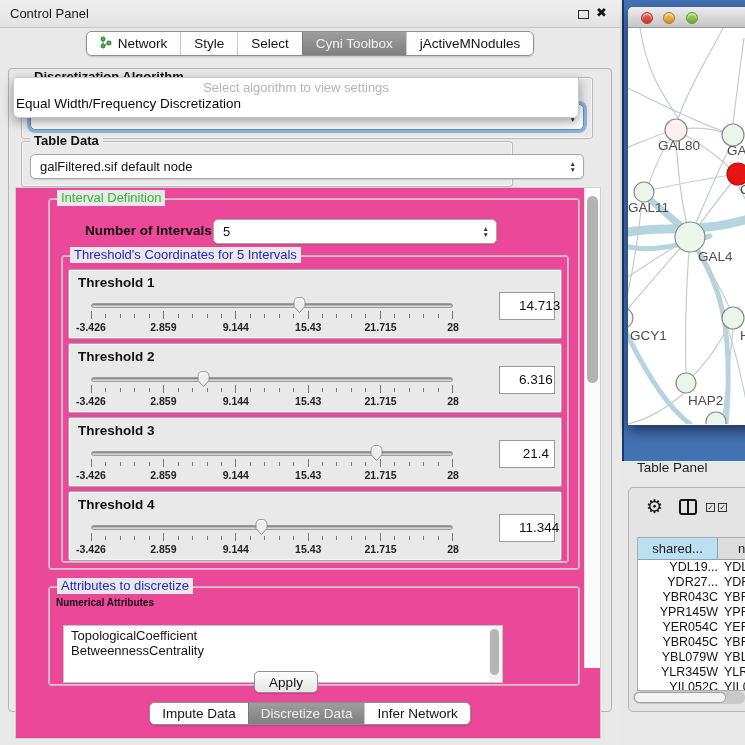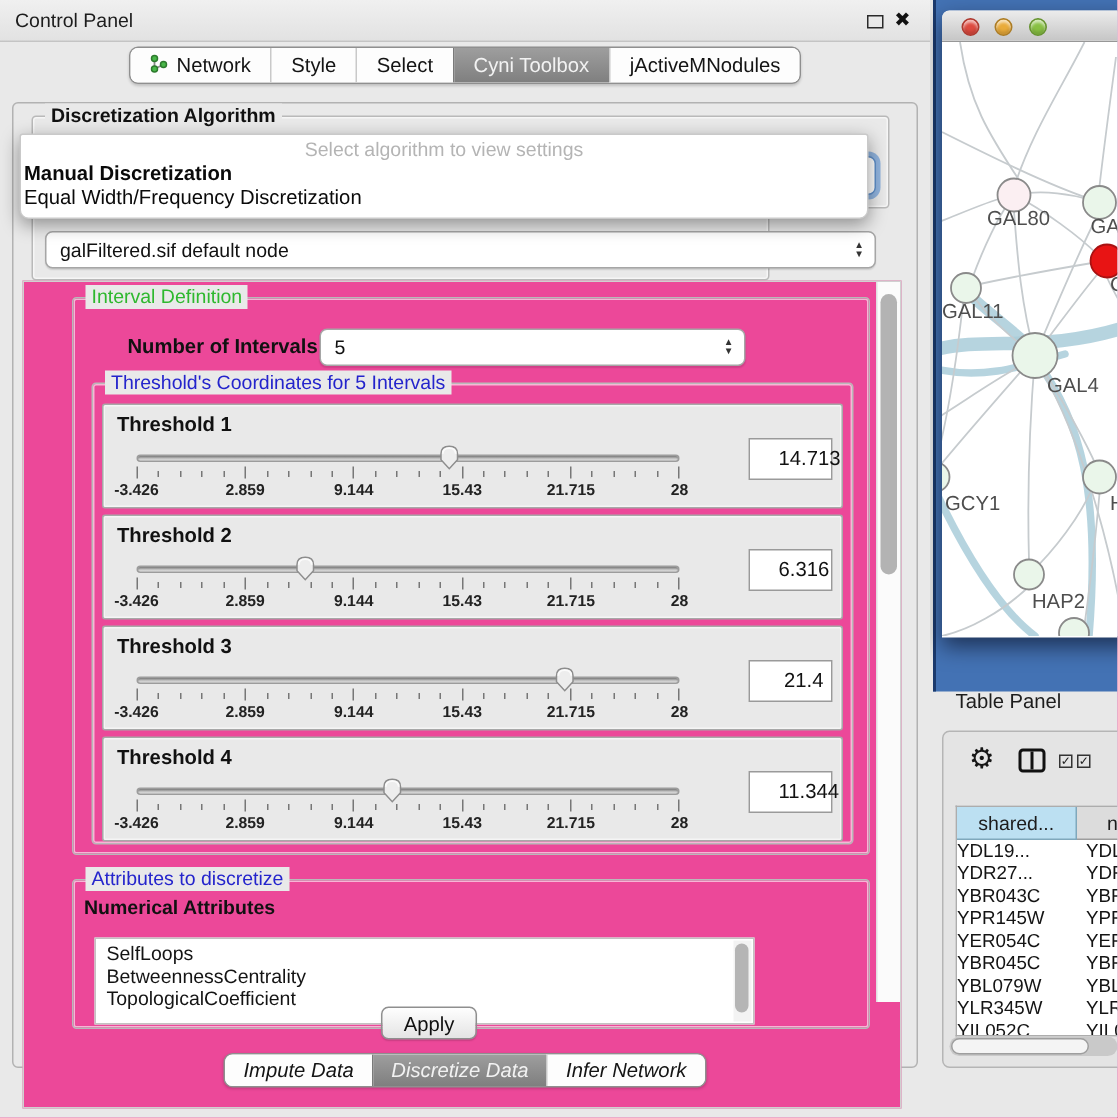--- a/index.html
+++ b/index.html
@@ -32,21 +32,21 @@
   .group-title.black{font-weight:bold;color:#111;}
   .group-title.green{color:var(--group-title-green);}
   .group-title.blue{color:var(--group-title-blue);}
 
   .disc-group{left:12px;top:8px;width:572px;height:62px;}
   .combo{position:absolute;background:#fff;border:1px solid #a6a6a6;border-radius:5px;font-size:13px;line-height:23px;padding-left:9px;color:#111;box-shadow:0 1px 1px rgba(0,0,0,.12);}
   .combo.focus{box-shadow:0 0 0 3px rgba(114,160,216,.75);border-color:#5f8fc9;}
   .spin{position:absolute;right:7px;top:0;height:100%;display:flex;flex-direction:column;justify-content:center;font-size:6.5px;line-height:6px;color:#333;text-align:center;}
   .disc-combo{left:8px;top:26px;width:554px;height:26px;}
 
-  .popup{position:absolute;left:4px;top:20px;width:566px;z-index:40;background:#fff;border:1px solid #c9c9c9;border-radius:2px 2px 6px 6px;box-shadow:0 4px 12px rgba(0,0,0,.38);padding:2px 0 5px 0;}
+  .popup{position:absolute;left:4px;top:8px;width:566px;z-index:40;background:#fff;border:1px solid #c9c9c9;border-radius:2px 2px 6px 6px;box-shadow:0 4px 12px rgba(0,0,0,.38);padding:2px 0 5px 0;}
   .popup-placeholder{text-align:center;color:#b4b4b4;font-size:13px;line-height:16px;}
   .popup-item{font-size:13.5px;line-height:16px;padding-left:2px;color:#0a0a0a;}
   .popup-item.sel{font-weight:bold;}
 
   .td-group{left:12px;top:72px;width:492px;height:46px;}
   .td-combo{left:8px;top:12px;width:554px;height:25px;}
 
   .viewport{position:absolute;left:6px;top:118px;width:586px;height:552px;border:1px solid #d0d0d0;background:#ec4899;overflow:hidden;}
   .v-scrollbar{position:absolute;right:0;top:0;width:16px;height:480px;background:#fbfbfb;border-left:1px solid #e0e0e0;}
   .v-thumb{position:absolute;left:2px;top:8px;width:11px;height:187px;background:#b3b3b3;border-radius:6px;}
@@ -63,30 +63,30 @@
   .th-thumb{position:absolute;top:2px;width:15px;height:18px;}
   .th-ticks{position:absolute;left:0;right:0;top:17px;height:9px;display:flex;justify-content:space-between;align-items:flex-start;}
   .tick{width:1px;background:#777;}
   .tick.minor{height:4px;margin-top:3px;}
   .tick.major{height:8px;}
   .th-labels{position:absolute;left:0;right:0;top:27px;height:12px;}
   .tick-lab{position:absolute;transform:translateX(-50%);font-size:10.5px;font-weight:bold;color:#222;white-space:nowrap;}
   .th-value{position:absolute;right:6px;top:22px;width:56px;height:28px;background:#fff;border:1px solid #9a9a9a;font-size:13.5px;line-height:26px;text-align:right;padding-right:5px;color:#111;padding-left:19px;}
 
   .attr-group{left:32px;top:398px;width:532px;height:100px;}
-  .attr-label{position:absolute;left:7px;top:10px;font-size:13px;font-weight:bold;color:#111;}
+  .attr-label{position:absolute;left:7px;top:10px;font-size:10px;font-weight:bold;color:#111;}
   .attr-list{position:absolute;left:14px;top:38px;width:440px;height:58px;background:#fff;border:1px solid #c2c2c2;overflow:hidden;}
   .attr-item{font-size:13px;line-height:15px;padding-left:7px;color:#141414;}
   .attr-items{padding-top:2px;}
   .list-scrollbar{position:absolute;right:1px;top:1px;bottom:1px;width:12px;background:#f3f3f3;}
   .list-thumb{position:absolute;left:1px;top:2px;width:9px;height:46px;background:#b5b5b5;border-radius:5px;}
 
   .apply-btn{position:absolute;left:245px;top:602px;width:64px;height:22px;border:1px solid #8f8f8f;border-radius:5px;background:linear-gradient(#fefefe,#e4e4e4);font-size:13.5px;font-family:inherit;color:#111;box-shadow:0 1px 1px rgba(0,0,0,.15);}
 
-  .bottom-bar{position:absolute;left:0;top:702px;width:620px;display:flex;justify-content:center;z-index:5;font-style:italic;}
+  .bottom-bar{position:absolute;left:0;top:702px;width:620px;display:flex;justify-content:center;z-index:5;}
   .bottom-bar .seg{height:23px;}
   .bottom-bar .seg-item{font-size:13.5px;padding:0 12px;}
 
   
   .right-col{position:absolute;left:620px;top:0;width:125px;height:745px;background:#e8e8e8;overflow:hidden;}
   .net-panel{position:absolute;left:2px;top:0;width:123px;height:461px;background:var(--network-panel-blue);}
   .net-panel::before{content:"";position:absolute;left:0;top:0;width:2px;height:100%;background:#1b3a6d;}
   .mac-window{position:absolute;left:6px;top:7px;width:130px;height:418px;background:#fff;border-radius:5px 0 0 0;box-shadow:0 6px 14px rgba(0,0,15,.55);}
   .mac-titlebar{height:21px;background:linear-gradient(#ececec,#c6c6c6);border-bottom:1px solid #979797;border-radius:5px 0 0 0;position:relative;}
   .light{position:absolute;top:4.5px;width:12px;height:12px;border-radius:50%;box-shadow:inset 0 2px 2px rgba(255,255,255,.65), inset 0 -2px 2px rgba(0,0,0,.15);}
@@ -105,21 +105,21 @@
   .chk-ic{position:absolute;top:9px;width:9px;height:9px;border:1.2px solid #333;font-size:8px;line-height:7px;text-align:center;color:#222;}
   .chk1{left:77px;} .chk2{left:89px;}
 
   .data-table{position:absolute;left:8px;top:49px;width:180px;height:154px;background:#fff;border:1px solid #adadad;border-right:none;overflow:hidden;}
   .thead{height:22px;white-space:nowrap;}
   .th-cell{display:inline-block;height:22px;line-height:21px;font-size:13px;color:#1c1c1c;vertical-align:top;}
   .th-c1{width:80px;text-align:center;background:var(--table-header-blue);border-right:1px solid #7fa8bc;border-bottom:1px solid #7fa8bc;}
   .th-c2{width:100px;padding-left:20px;background:#dcdcdc;border-bottom:1px solid #9d9d9d;}
   .t-row{height:15px;white-space:nowrap;}
   .t-cell{display:inline-block;height:15px;line-height:15px;font-size:12.5px;color:#141414;vertical-align:top;}
-  .t-c1{width:80px;text-align:left;}
+  .t-c1{width:80px;text-align:right;}
   .t-c2{width:100px;padding-left:6px;}
   .h-scrollbar{position:absolute;left:4px;top:203px;width:112px;height:13px;background:#c9c9c9;border-radius:7px;}
   .h-thumb{position:absolute;left:1px;top:1px;width:92px;height:11px;background:#f4f4f4;border:1px solid #9e9e9e;border-radius:6px;}
 </style>
 </head>
 <body>
 
 <div class="control-panel">
   <div class="cp-titlebar">
     <span class="cp-title">Control Panel</span>
@@ -161,21 +161,20 @@
         <span class="spin">
             <span>▲</span>
             <span>▼</span>
           </span>
       </div>
     </div>
 
     <div class="popup">
       <div class="popup-placeholder">Select algorithm to view settings</div>
       <div id="popup-items">
-          <div class="popup-item sel">Manual Discretization</div>
           <div class="popup-item">Equal Width/Frequency Discretization</div>
         </div>
     </div>
 
     <div class="viewport">
       <div class="group interval-group">
         <span class="group-title green">Interval Definition</span>
         <span class="noi-label">Number of Intervals</span>
         <div class="combo noi-combo">
           <span>5</span>
@@ -388,23 +387,22 @@
   </div>
 </div>
         </div>
       </div>
 
       <div class="group attr-group">
         <span class="group-title blue">Attributes to discretize</span>
         <div class="attr-label">Numerical Attributes</div>
         <div class="attr-list">
           <div class="attr-items" id="attr-items">
-              <div class="attr-item">SelfLoops</div>
+              <div class="attr-item">TopologicalCoefficient</div>
               <div class="attr-item">BetweennessCentrality</div>
-              <div class="attr-item">TopologicalCoefficient</div>
             </div>
           <div class="list-scrollbar">
               <div class="list-thumb"></div>
             </div>
         </div>
       </div>
 
       <div class="v-scrollbar">
           <div class="v-thumb"></div>
         </div>

